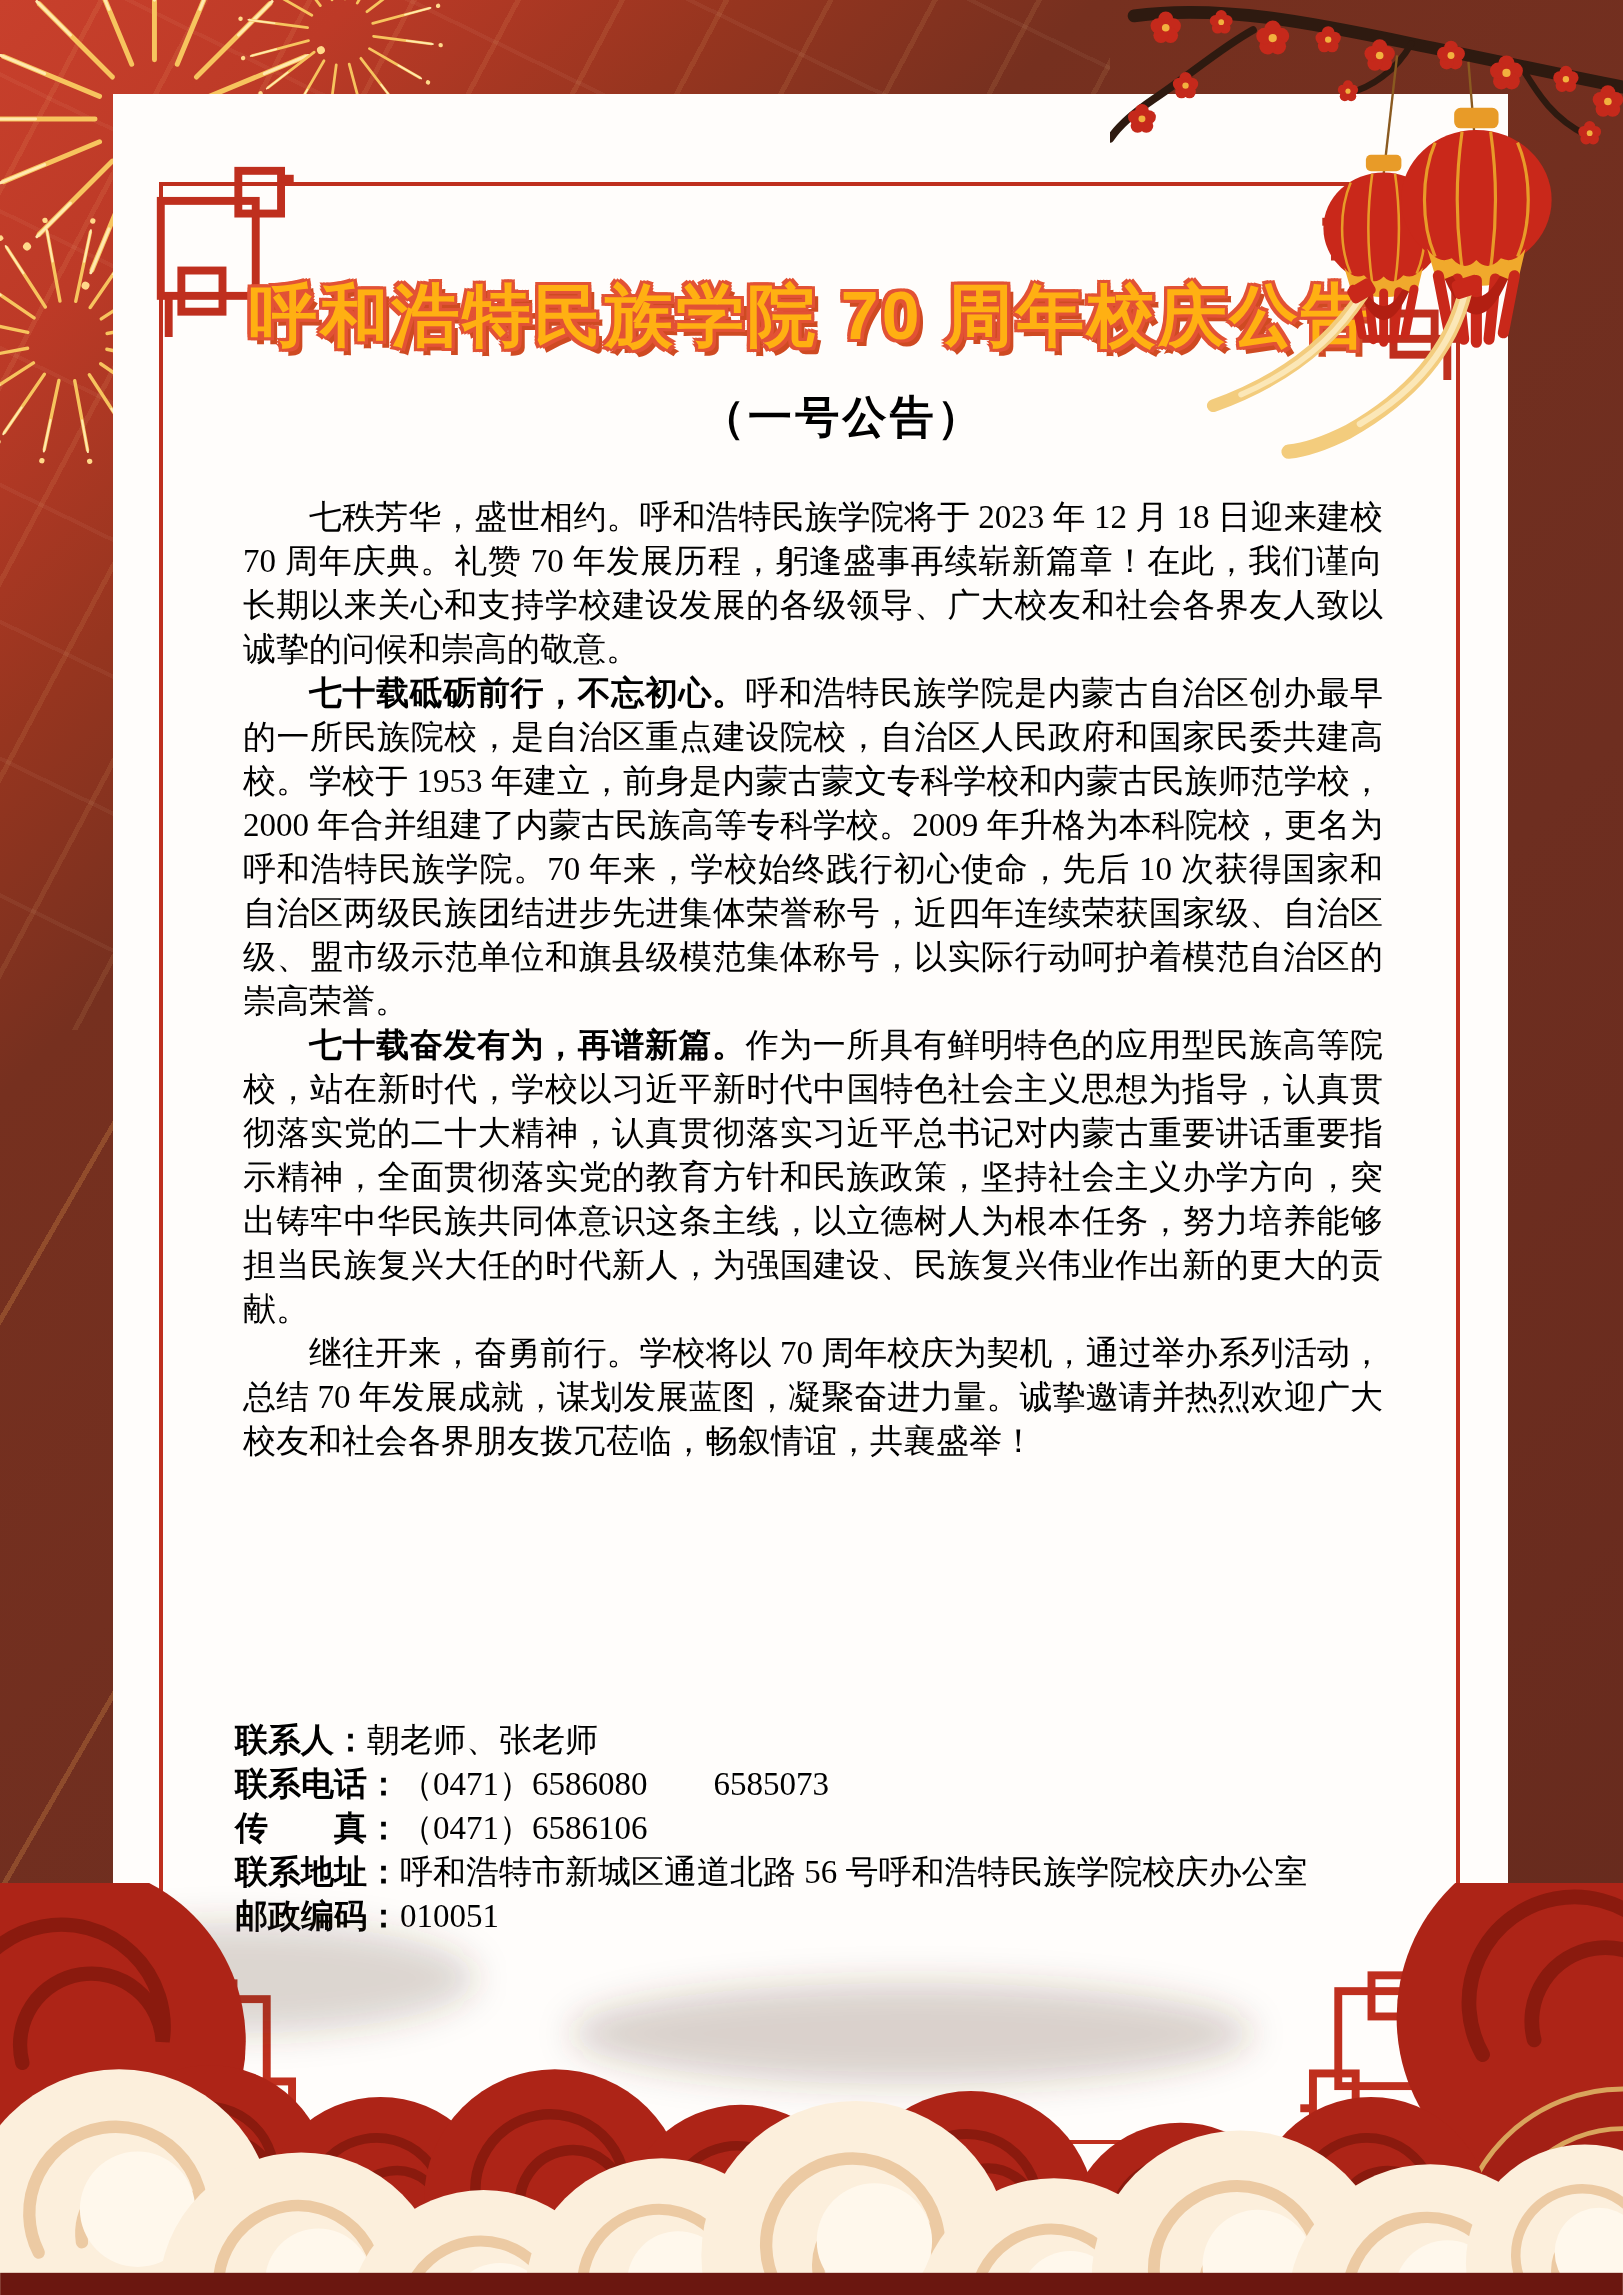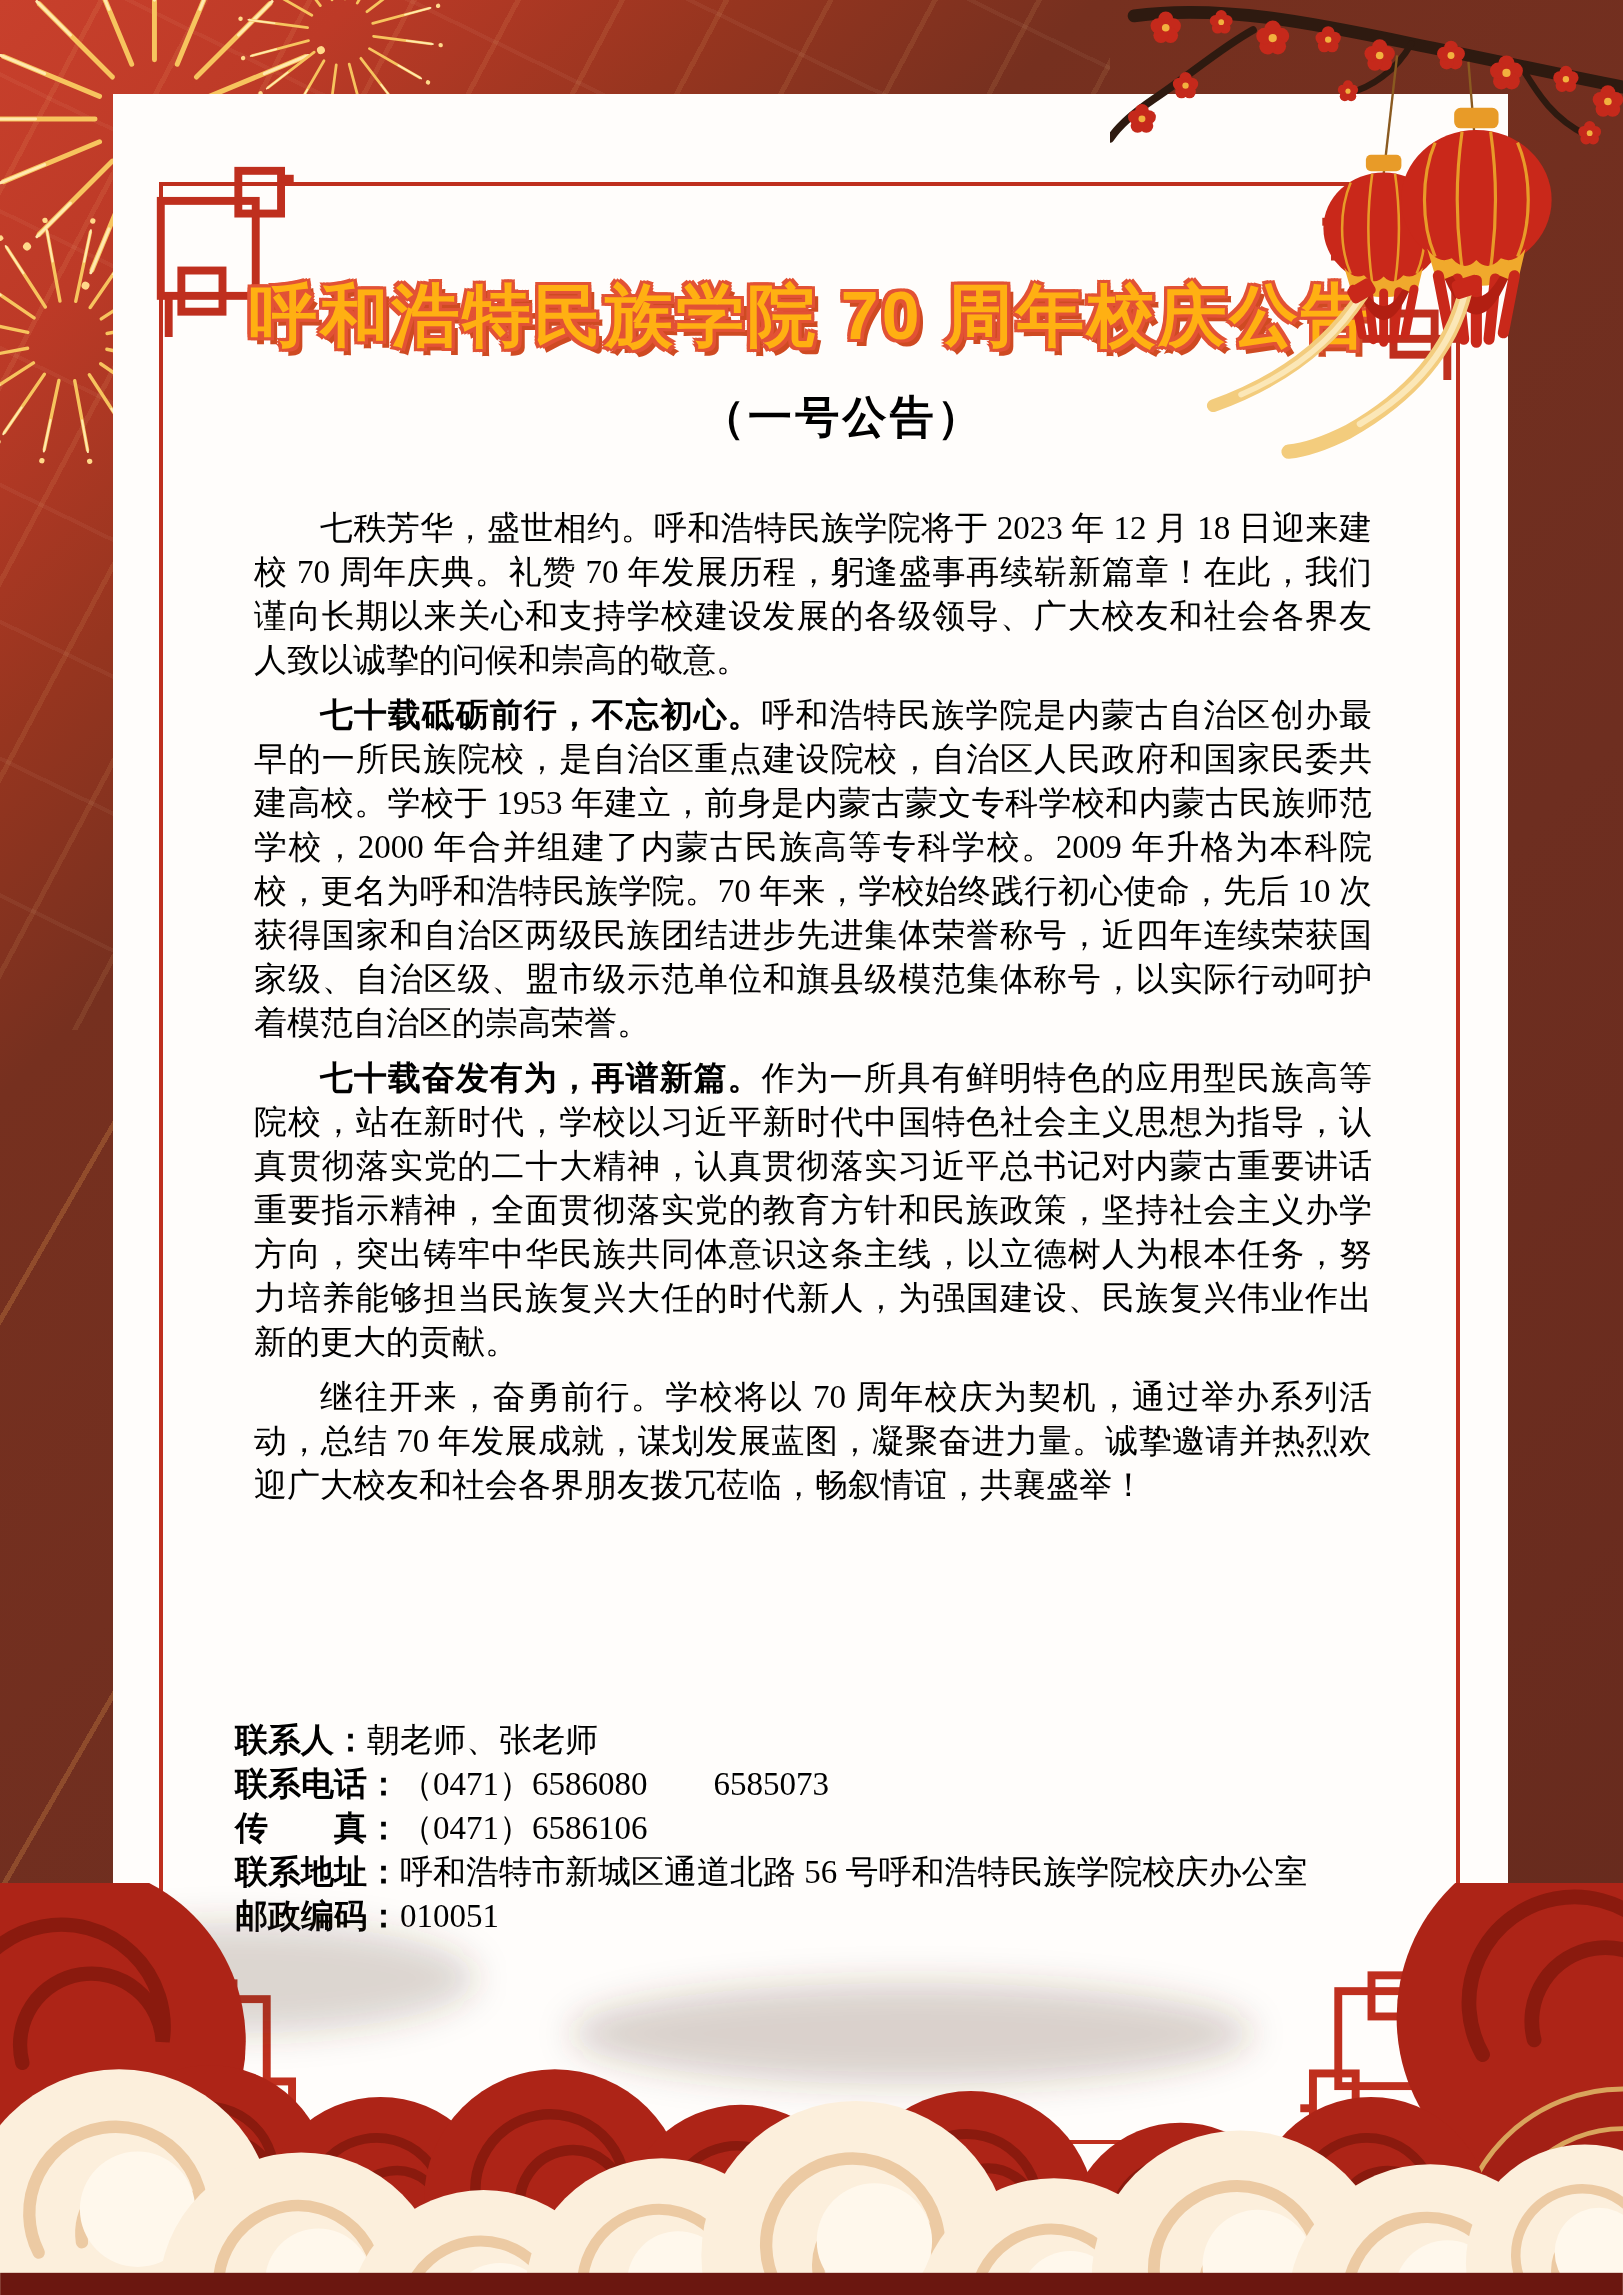--- a/index.html
+++ b/index.html
@@ -41,21 +41,21 @@
       6.3px 7.1px 0 #cf4a22;
   }
   .subtitle{
     position:absolute;left:113px;top:388px;width:1395px;text-align:center;
     font-size:44px;letter-spacing:3.2px;color:#000;font-weight:bold;margin-left:32px;
   }
   .bodytext{
     position:absolute;left:243px;top:495px;width:1140px;
     font-size:33px;line-height:44px;color:#000;text-align:justify;
   }
-  .bodytext p{margin:11px;text-indent:2em;}
+  .bodytext p{margin:0;text-indent:2em;}
   .bodytext p b{font-family:"Liberation Sans","DejaVu Sans",sans-serif;font-weight:bold;}
   .contacts{position:absolute;left:235px;top:1718px;width:1157px;font-size:33px;line-height:44px;color:#000;}
   .contact-row b{font-family:"Liberation Sans","DejaVu Sans",sans-serif;font-weight:bold;margin-top:26px;}
   svg{display:block;}
   .fireworks{position:absolute;left:0;top:0;}
   .lanterns{position:absolute;left:1110px;top:0;}
   .clouds{position:absolute;left:0;top:1883px;}
 </style>
 </head>
 <body>

